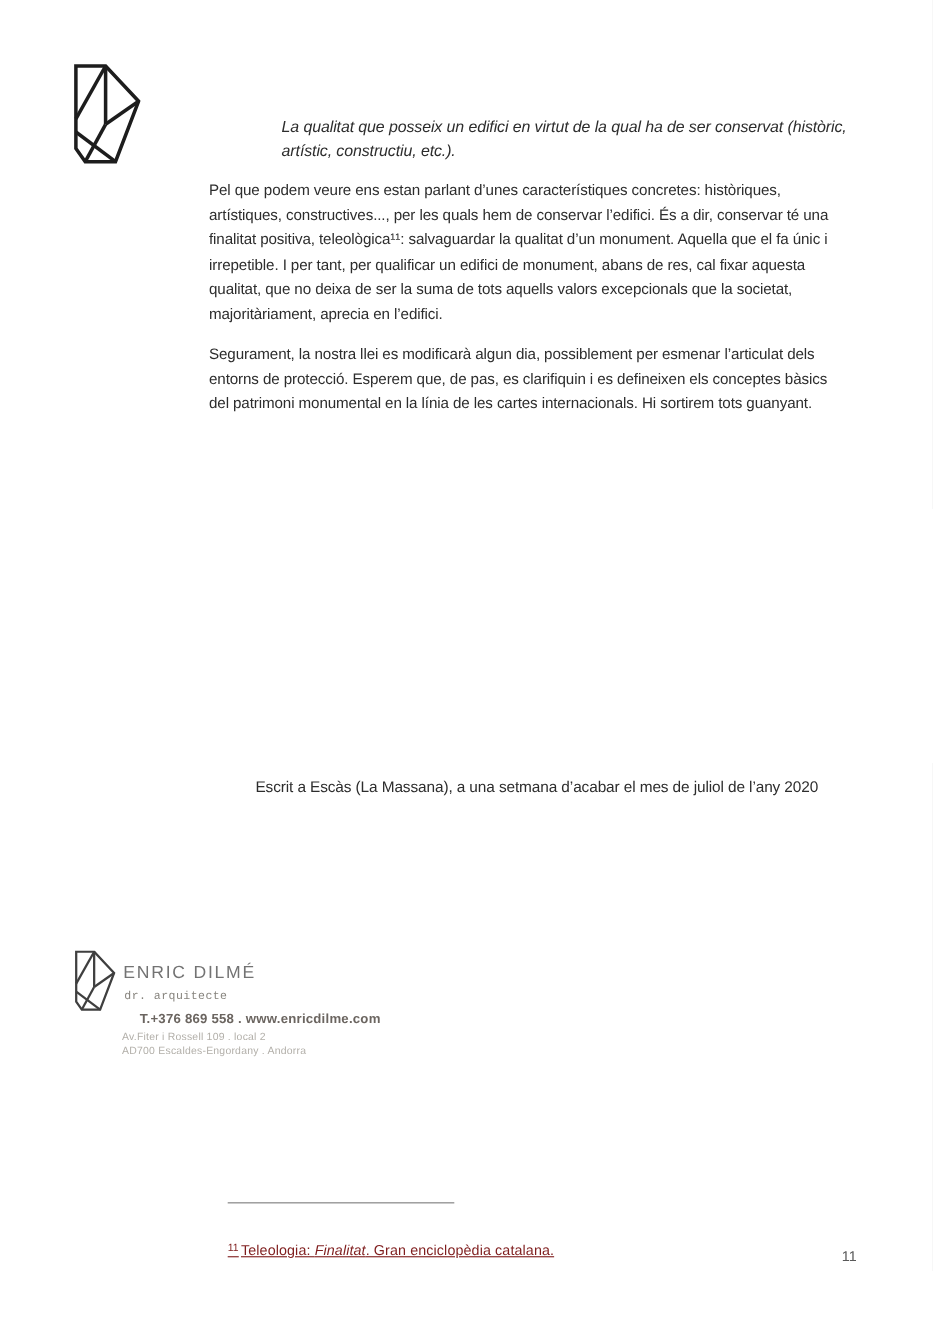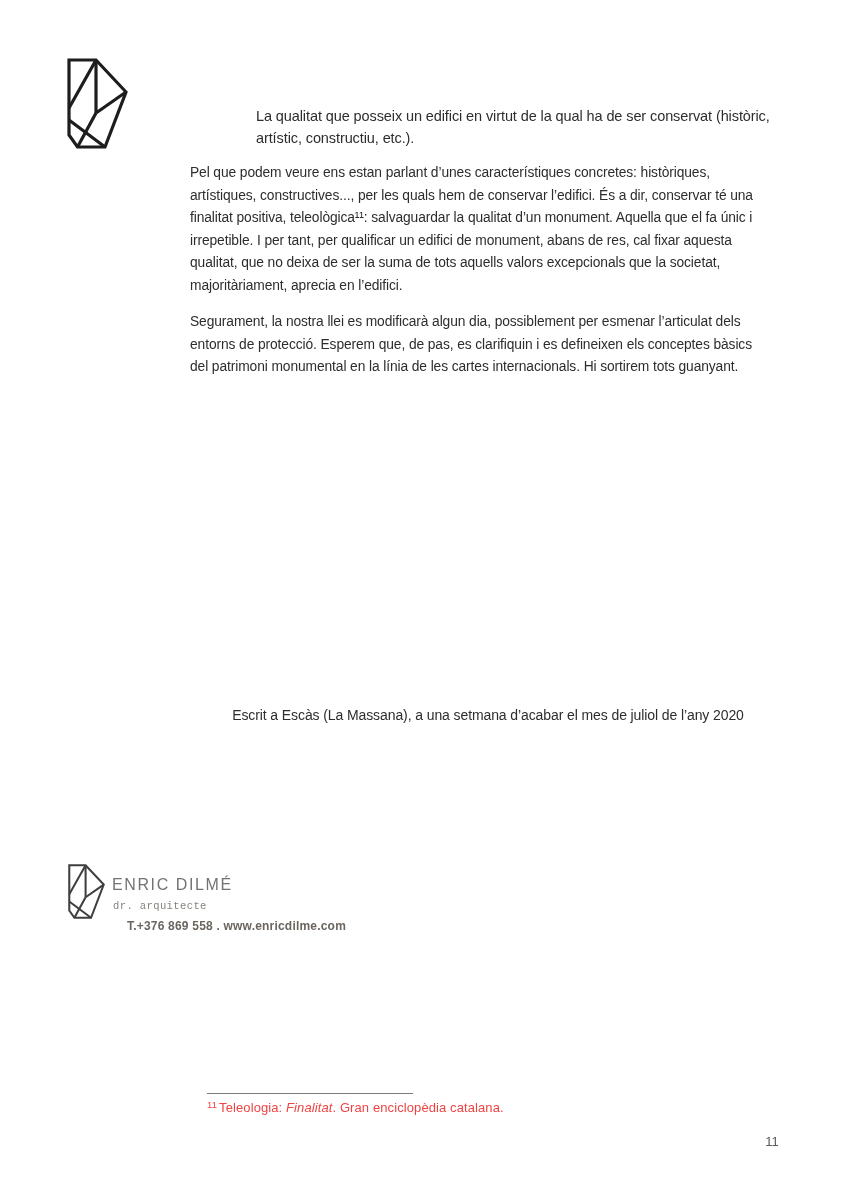--- a/index.html
+++ b/index.html
@@ -13,21 +13,21 @@
     overflow:hidden;
   }
   
   .logo-top{position:absolute;left:67px;top:58px;width:61px;height:91px;}
   .logo-footer{position:absolute;left:66px;top:864px;width:41px;height:55px;}
   .logo-svg path{fill:none;stroke:#1d1d1d;stroke-width:3.2;stroke-linejoin:miter;stroke-linecap:butt;}
   .logo-footer .logo-svg path{stroke:#3f3f3f;stroke-width:3.4;}
   
   .quote{
     position:absolute;left:256px;top:105px;width:516px;
-    font-size:14.5px;line-height:22px;
+    font-style:italic;font-size:14.5px;line-height:22px;
     letter-spacing:-0.1px;color:#2d2d2d;
   }
   
   .body-text{
     position:absolute;left:190px;top:162px;width:578px;
     font-size:13.8px;line-height:22.5px;letter-spacing:-0.1px;
     color:#2d2d2d;
   }
   .body-text p{margin:0 0 14px 0;padding:0;}
   
@@ -51,22 +51,22 @@
   .brand-address{
     position:absolute;left:111px;top:937px;
     font-size:9.5px;line-height:12.5px;letter-spacing:0.2px;color:#b2afa9;
   }
   
   .footnote-rule{
     position:absolute;left:207px;top:1093px;width:206px;height:1px;
     background:#7a7a7a;
   }
   .footnote{
-    position:absolute;left:207px;top:1100px;width:400px;
-    font-size:13px;color:#ef4444;letter-spacing:0.1px;
+    position:absolute;left:207px;top:1129px;width:400px;
+    font-size:13px;color:#7f1d1d;letter-spacing:0.1px;text-decoration:underline;
   }
   .fn-sup{font-size:9.5px;position:relative;top:-4px;margin-right:2px;}
   .italic{font-style:italic;}
   
   .page-number{
     position:absolute;left:760px;top:1134px;width:24px;
     font-size:13px;color:#595959;text-align:center;
   }
 </style>
 </head>
@@ -100,20 +100,24 @@
       <path d="M2,50 L29,2"></path>
       <path d="M29,2 L29,55"></path>
       <path d="M59,34 L29,55"></path>
       <path d="M2,62 L38,89"></path>
       <path d="M29,55 L10.5,89"></path>
     </svg>
   </div>
   <div class="brand-name">ENRIC DILMÉ</div>
   <div class="brand-title">dr. arquitecte</div>
   <div class="brand-contact">T.+376 869 558 . www.enricdilme.com</div>
+  <div class="brand-address">
+    <div>Av.Fiter i Rossell 109 . local 2</div>
+    <div>AD700 Escaldes-Engordany . Andorra</div>
+  </div>
 
   <div class="footnote-rule"></div>
   <div class="footnote">
     <span class="fn-sup">11</span><span>Teleologia: </span><span class="italic">Finalitat</span><span>. Gran enciclopèdia catalana.</span>
   </div>
 
   <div class="page-number">11</div>
 
 </div>
 

